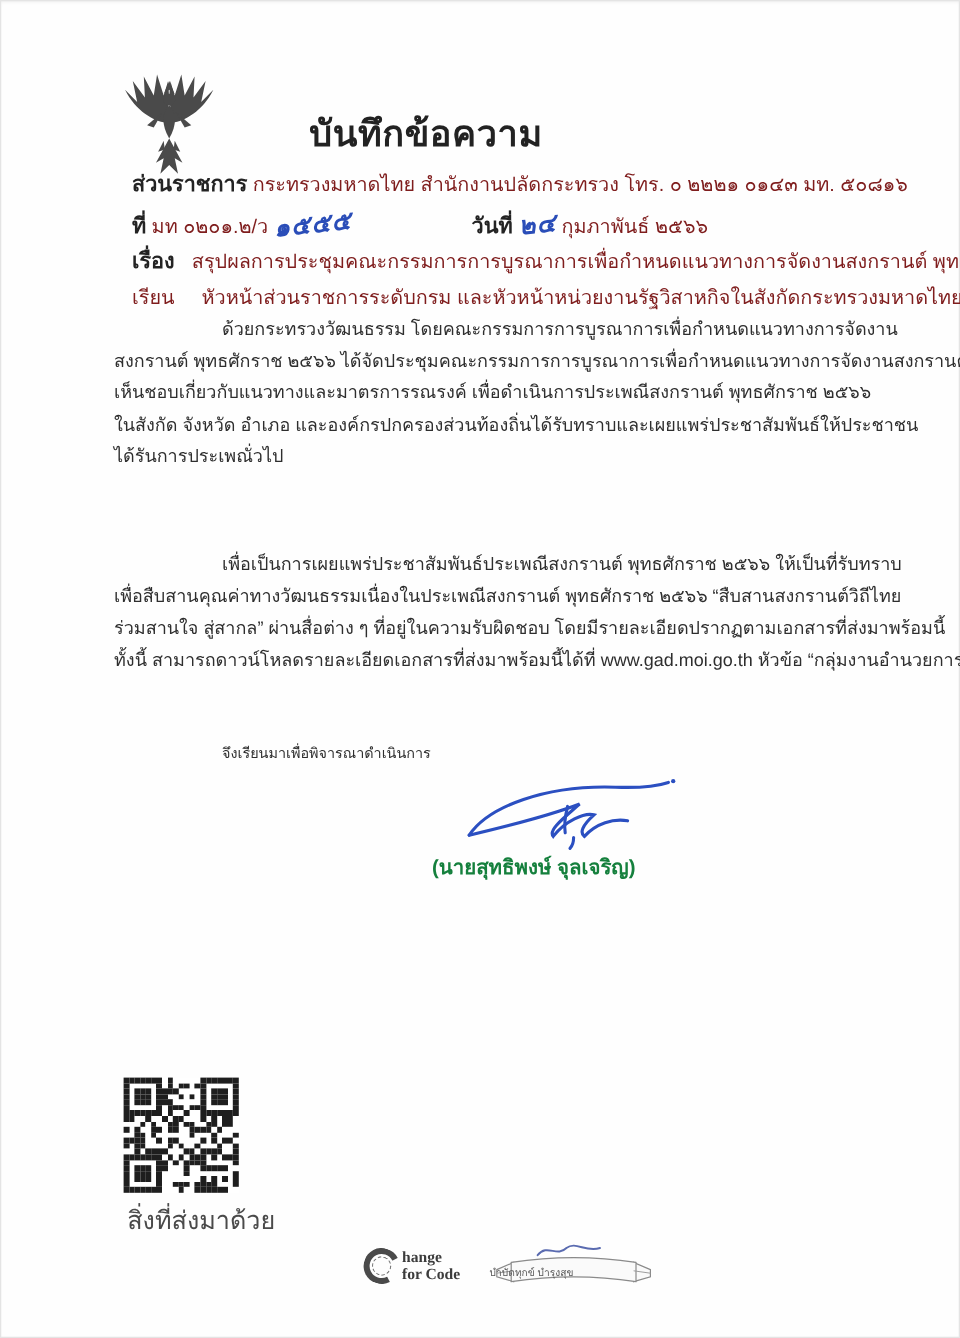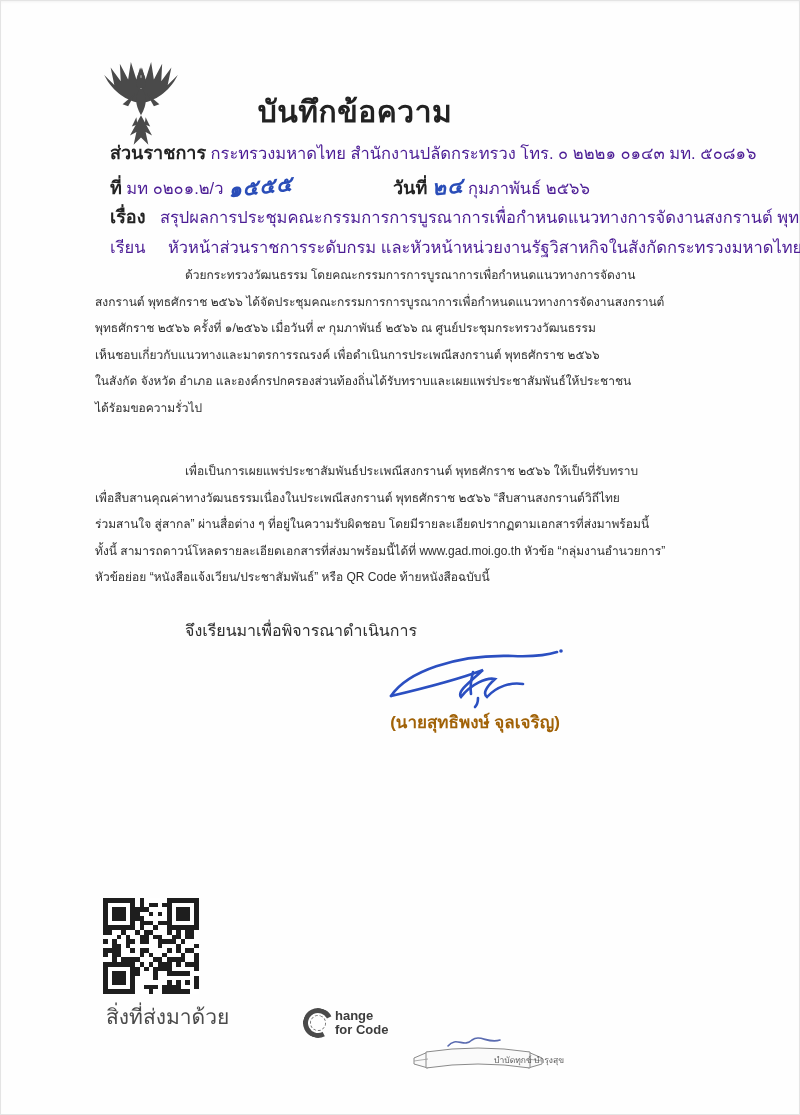--- a/index.html
+++ b/index.html
@@ -7,32 +7,32 @@
     position:relative;width:800px;height:1115px;margin:0 auto;
     background:#fefefe;overflow:hidden;
     box-shadow:inset 0 0 0 1px #e4e4e4, inset 0 2px 3px rgba(0,0,0,.05);
     font-family:"Liberation Sans", sans-serif;
     color:#2e2e2e;
   }
   .abs{position:absolute;}
   
   .doc-title{font-size:30px;font-weight:700;color:#222;letter-spacing:.5px;}
   .lbl{font-weight:700;font-size:18px;color:#232323;}
-  .val{font-size:16.5px;color:#4c1d95;}
+  .val{font-size:16.5px;color:#7f1d1d;}
   .hand{
     color:#2a4db8;font-size:21px;font-weight:700;font-style:italic;
     display:inline-block;transform:rotate(-6deg);letter-spacing:1px;
   }
   .row{white-space:nowrap;}
   
-  .doc-line{white-space:nowrap;font-size:12px;line-height:26.5px;color:#2e2e2e;}
+  .doc-line{white-space:nowrap;font-size:15px;line-height:26.5px;color:#2e2e2e;}
   .doc-line.indent{padding-left:90px;}
-  .closing{font-size:16px;padding-left:90px;}
+  .closing{font-size:12px;padding-left:90px;}
   
-  .sig-name,.sig-title{color:#a16207;font-weight:700;font-size:17px;text-align:center;}
+  .sig-name,.sig-title{color:#15803d;font-weight:700;font-size:17px;text-align:left;}
   
   .qr{display:grid;grid-template-columns:repeat(21,1fr);grid-template-rows:repeat(21,1fr);
       width:96px;height:96px;background:#fff;}
   .qr div{background:transparent;}
   .qr div.on{background:#1e1e1e;}
   .qr-caption{font-size:21px;color:#4a4a4a;}
   
   .cfg{display:flex;align-items:center;gap:2px;}
   .cfg-ring{
     width:30px;height:30px;border-radius:50%;
@@ -99,32 +99,30 @@
   </div>
 
   <div class="abs row" style="left:110px;top:234px;">
     <span class="val">เรียน</span>
     <span class="val" style="margin-left:18px;">หัวหน้าส่วนราชการระดับกรม และหัวหน้าหน่วยงานรัฐวิสาหกิจในสังกัดกระทรวงมหาดไทย</span>
   </div>
 
   <div class="abs" style="left:95px;top:262px;width:630px;">
       <div class="doc-line indent">ด้วยกระทรวงวัฒนธรรม โดยคณะกรรมการการบูรณาการเพื่อกำหนดแนวทางการจัดงาน</div>
       <div class="doc-line">สงกรานต์ พุทธศักราช ๒๕๖๖ ได้จัดประชุมคณะกรรมการการบูรณาการเพื่อกำหนดแนวทางการจัดงานสงกรานต์</div>
-      <div class="doc-line">พุทธศักราช ๒๕๖๖ ครั้งที่ ๑/๒๕๖๖ เมื่อวันที่ ๙ กุมภาพันธ์ ๒๕๖๖ ณ ศูนย์ประชุมกระทรวงวัฒนธรรม</div>
       <div class="doc-line">เห็นชอบเกี่ยวกับแนวทางและมาตรการรณรงค์ เพื่อดำเนินการประเพณีสงกรานต์ พุทธศักราช ๒๕๖๖</div>
       <div class="doc-line">ในสังกัด จังหวัด อำเภอ และองค์กรปกครองส่วนท้องถิ่นได้รับทราบและเผยแพร่ประชาสัมพันธ์ให้ประชาชน</div>
-      <div class="doc-line">ได้รัอมขอความรั่วไป</div>
+      <div class="doc-line">ได้รันการประเพณั่วไป</div>
     </div>
 
   <div class="abs" style="left:95px;top:458px;width:630px;">
       <div class="doc-line indent">เพื่อเป็นการเผยแพร่ประชาสัมพันธ์ประเพณีสงกรานต์ พุทธศักราช ๒๕๖๖ ให้เป็นที่รับทราบ</div>
       <div class="doc-line">เพื่อสืบสานคุณค่าทางวัฒนธรรมเนื่องในประเพณีสงกรานต์ พุทธศักราช ๒๕๖๖ “สืบสานสงกรานต์วิถีไทย</div>
       <div class="doc-line">ร่วมสานใจ สู่สากล” ผ่านสื่อต่าง ๆ ที่อยู่ในความรับผิดชอบ โดยมีรายละเอียดปรากฏตามเอกสารที่ส่งมาพร้อมนี้</div>
       <div class="doc-line">ทั้งนี้ สามารถดาวน์โหลดรายละเอียดเอกสารที่ส่งมาพร้อมนี้ได้ที่ www.gad.moi.go.th หัวข้อ “กลุ่มงานอำนวยการ”</div>
-      <div class="doc-line">หัวข้อย่อย “หนังสือแจ้งเวียน/ประชาสัมพันธ์” หรือ QR Code ท้ายหนังสือฉบับนี้</div>
     </div>
 
   <div class="abs closing" style="left:95px;top:618px;">จึงเรียนมาเพื่อพิจารณาดำเนินการ</div>
 
   <div class="abs" style="left:385px;top:642px;width:185px;height:70px;">
     <svg width="185" height="70" viewBox="0 0 185 70">
       <g stroke="#2b4fc1" stroke-width="2.6" fill="none" stroke-linecap="round">
         <path d="M6 54 C22 30 70 12 128 14 C155 15 166 12 172 10"></path>
         <path d="M6 54 C40 46 72 38 98 28 C82 42 72 50 76 55 C86 42 102 35 110 37 C100 46 98 52 102 55 C112 44 126 40 138 42"></path>
         <path d="M88 30 C86 38 85 46 86 52"></path>
@@ -574,35 +572,35 @@
       <div class="on"></div>
       <div class="on"></div>
       <div class="on"></div>
       <div class="on"></div>
       <div class="on"></div>
       <div></div>
       <div></div>
     </div>
   <div class="abs qr-caption" style="left:106px;top:1000px;">สิ่งที่ส่งมาด้วย</div>
 
-  <div class="abs cfg" style="left:303px;top:1008px;">
+  <div class="abs cfg" style="left:303px;top:1040px;font-family:Liberation Serif, serif;">
     <div class="cfg-ring"></div>
     <div class="cfg-text">
       <div>hange</div>
       <div>for Code</div>
     </div>
   </div>
 
   <div class="abs" style="left:408px;top:1032px;width:140px;height:56px;">
     <svg width="140" height="56" viewBox="0 0 140 56">
       <g stroke="#8a8a8a" fill="#fafafa" stroke-width="1">
         <path d="M6 26 L20 20 L20 36 L6 32 Z"></path>
         <path d="M134 26 L120 20 L120 36 L134 32 Z"></path>
         <path d="M18 20 Q70 12 122 20 L122 36 Q70 28 18 36 Z"></path>
       </g>
       <path d="M40 14 C48 4 56 16 64 8 C72 2 80 12 92 8" stroke="#5a6bb0" stroke-width="1.6" fill="none" stroke-linecap="round"></path>
       <line x1="6" y1="29" x2="20" y2="27" stroke="#9a9a9a" stroke-width="0.8"></line>
       <line x1="120" y1="27" x2="134" y2="29" stroke="#9a9a9a" stroke-width="0.8"></line>
     </svg>
-    <div class="abs ribbon-text" style="left:16px;top:21px;width:140px;text-align:right;">บำบัดทุกข์ บำรุงสุข</div>
+    <div class="abs ribbon-text" style="left:0;top:21px;width:140px;text-align:left;">บำบัดทุกข์ บำรุงสุข</div>
   </div>
 
 </div>
 
 </body></html>

